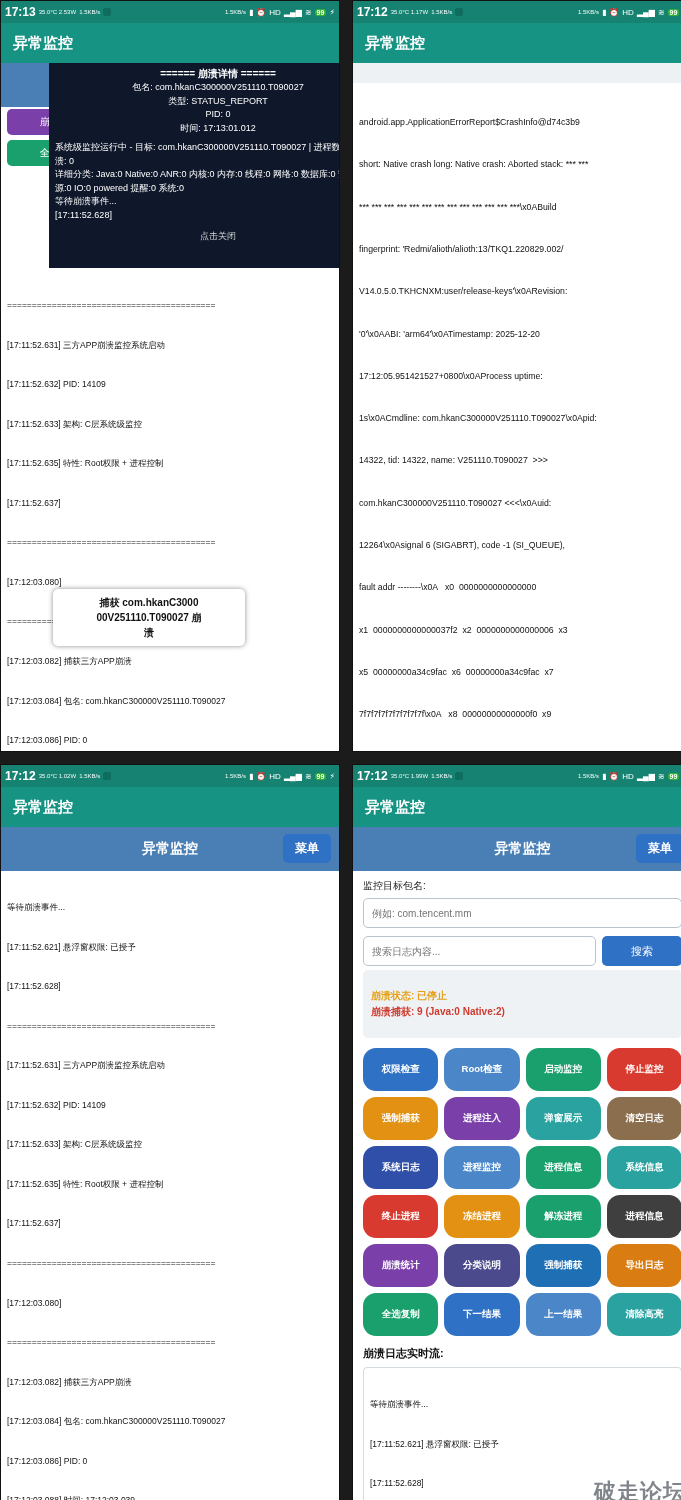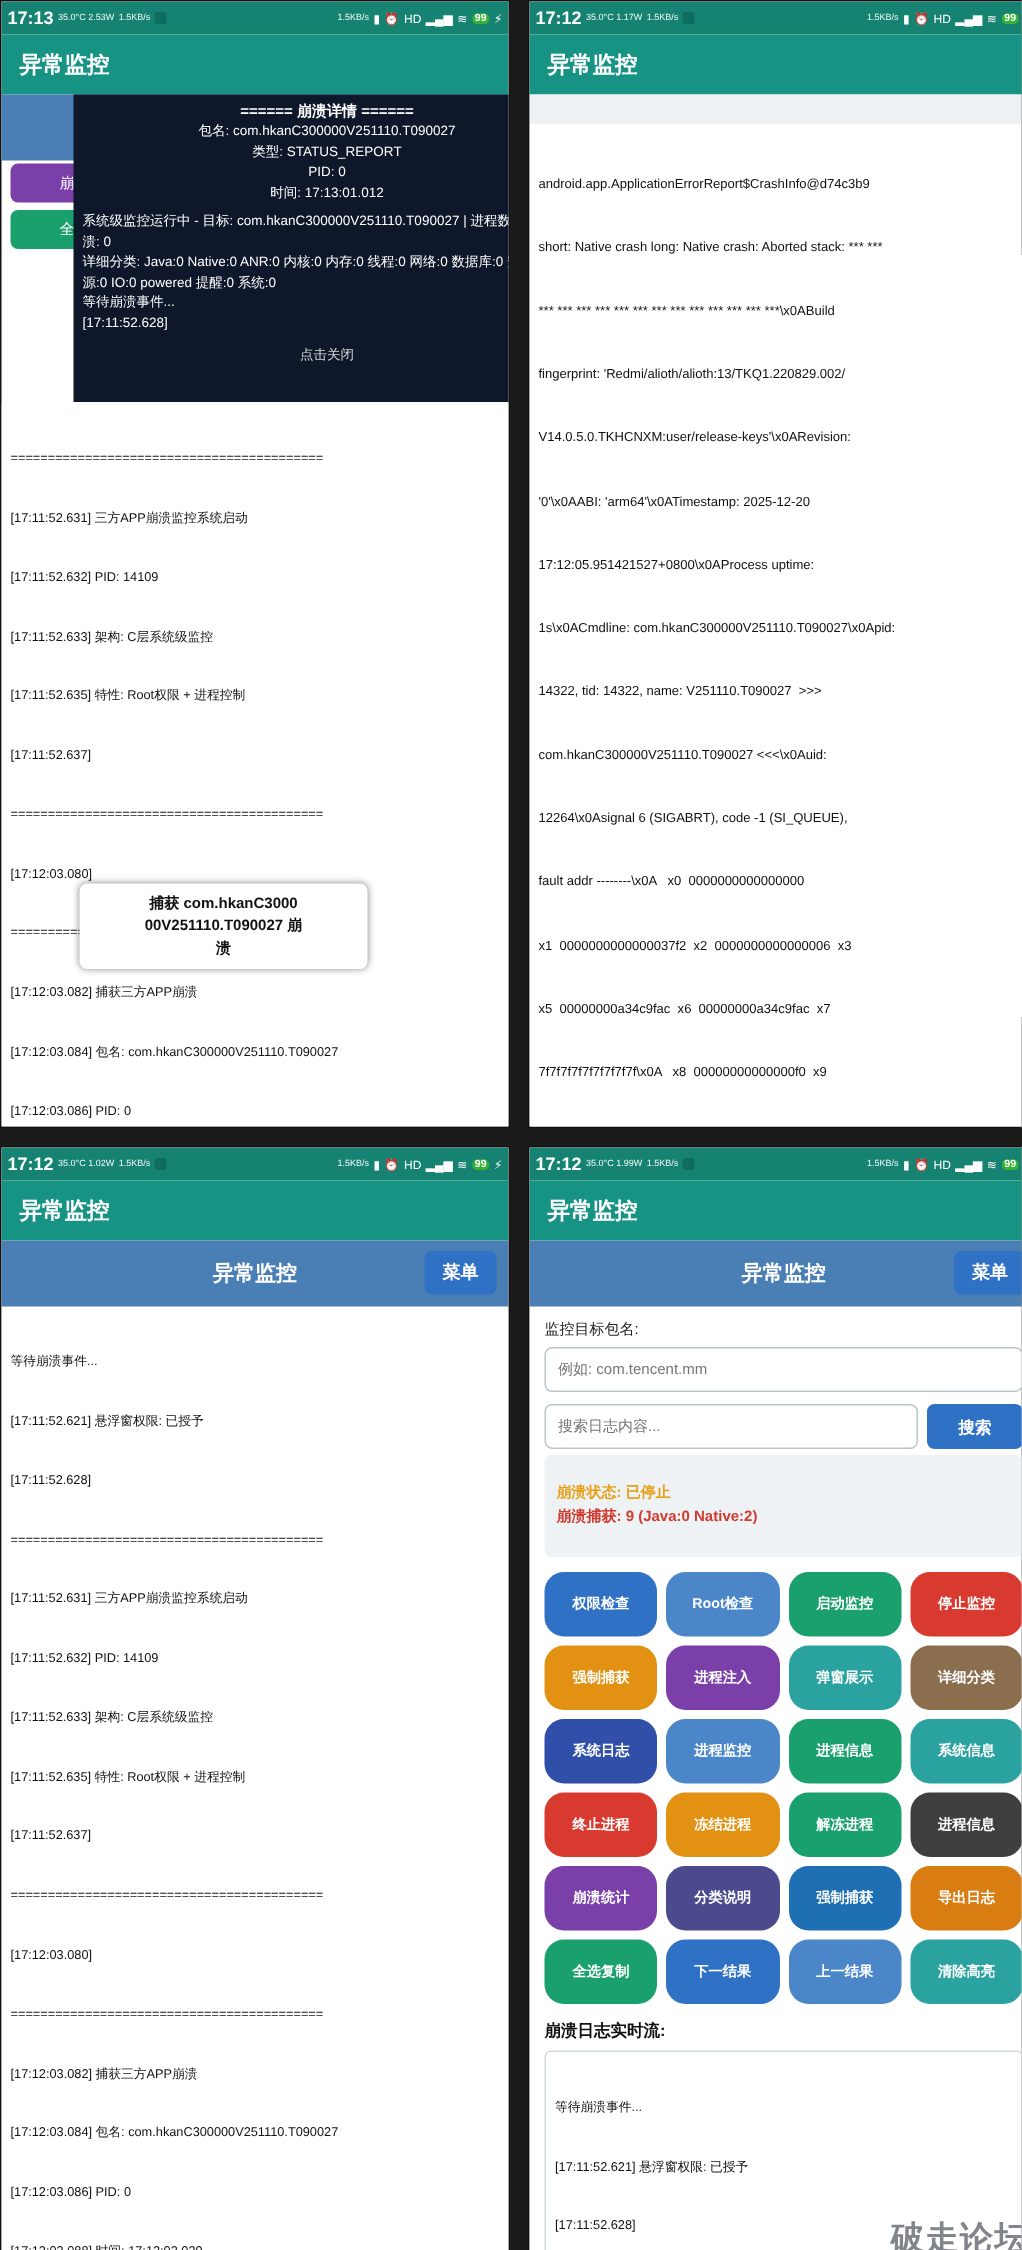--- a/index.html
+++ b/index.html
@@ -94,22 +94,22 @@
   .ctl { padding: 8px 10px; background: #fff; }
   .lbl { font-size: 10px; color: #222; margin-bottom: 5px; }
   .inp {
     width: 100%; height: 30px; border: 1px solid #b9c4cc; border-radius: 5px;
     padding: 0 8px; font-size: 10px; color: #8d9aa3; background: #fff;
     display: flex; align-items: center;
   }
   .searchrow { display: flex; gap: 6px; margin-top: 8px; }
   .searchrow .inp { flex: 1; }
   .search-btn {
-    width: 64px; background: #2f71c4; color: #fff; border: none; border-radius: 5px;
-    font-size: 11px; font-weight: bold;
+    width: 80px; background: #2f71c4; color: #fff; border: none; border-radius: 5px;
+    font-size: 11px; font-weight: normal;
   }
   .statusbox {
     margin-top: 4px; background: #eef2f5; border-radius: 5px; padding: 18px 8px;
     font-size: 10px; font-weight: bold; line-height: 1.6;
   }
   .st-warn { color: #e6a117; }
   .st-crash { color: #d03b2f; }
   .btngrid {
     display: grid; grid-template-columns: repeat(4, 1fr); gap: 6px; margin-top: 10px;
   }
@@ -407,21 +407,21 @@
       </div>
 
       <div class="btngrid">
         <button class="gbtn" style="background:#2f71c4">权限检查</button>
         <button class="gbtn" style="background:#4a86c8">Root检查</button>
         <button class="gbtn" style="background:#1aa06d">启动监控</button>
         <button class="gbtn" style="background:#d93a2f">停止监控</button>
         <button class="gbtn" style="background:#e29112">强制捕获</button>
         <button class="gbtn" style="background:#7a3fa8">进程注入</button>
         <button class="gbtn" style="background:#2aa3a0">弹窗展示</button>
-        <button class="gbtn" style="background:#8a6e4e">详细分类</button>
+        <button class="gbtn" style="background:#8a6e4e">清空日志</button>
         <button class="gbtn" style="background:#2f4fa8">系统日志</button>
         <button class="gbtn" style="background:#4a86c8">进程监控</button>
         <button class="gbtn" style="background:#1aa06d">进程信息</button>
         <button class="gbtn" style="background:#2aa3a0">系统信息</button>
         <button class="gbtn" style="background:#d93a2f">终止进程</button>
         <button class="gbtn" style="background:#e29112">冻结进程</button>
         <button class="gbtn" style="background:#1aa06d">解冻进程</button>
         <button class="gbtn" style="background:#3f3f3f">进程信息</button>
         <button class="gbtn" style="background:#7a3fa8">崩溃统计</button>
         <button class="gbtn" style="background:#4a4a8c">分类说明</button>

